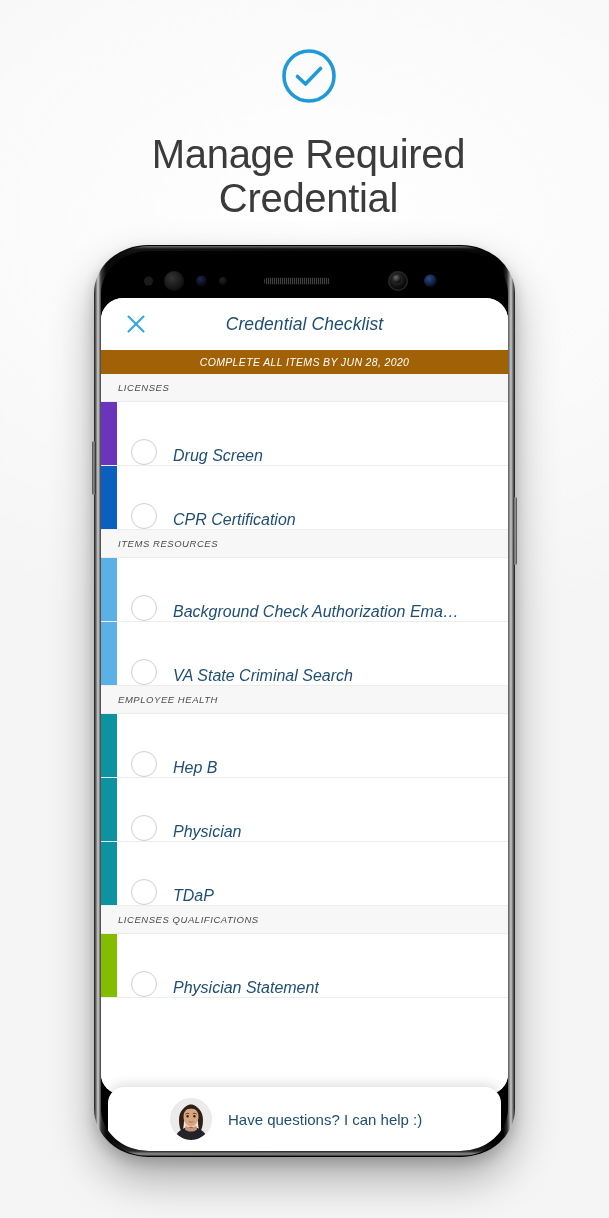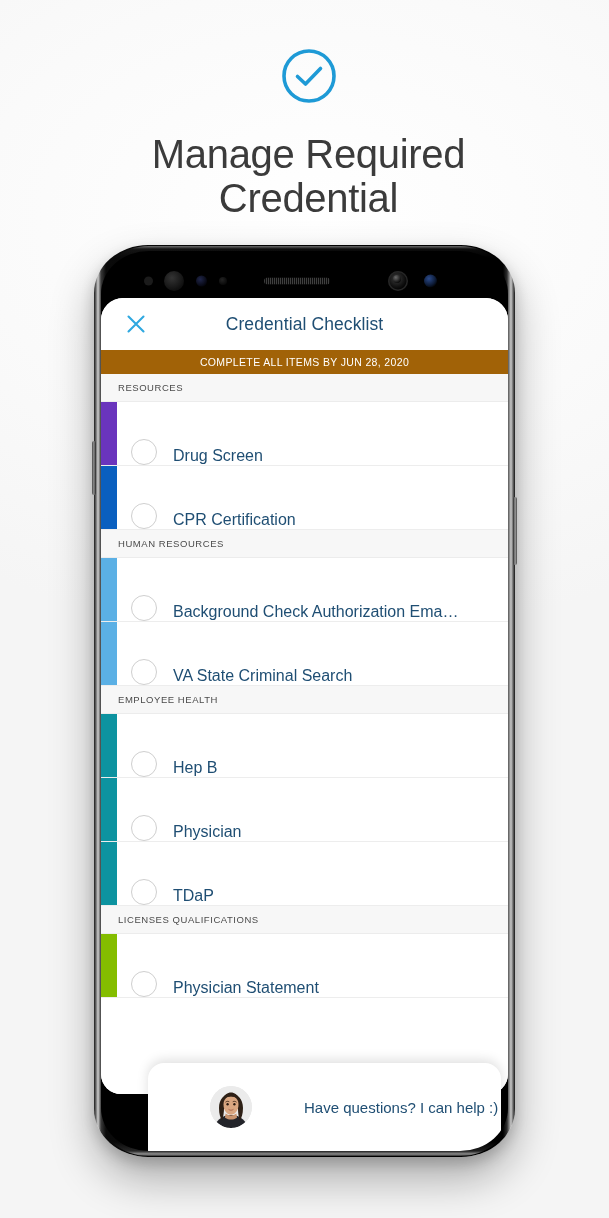--- a/index.html
+++ b/index.html
@@ -187,20 +187,21 @@
   .screen {
     position: absolute;
     left: 0; right: 0;
     top: 47px;
     bottom: 57px;
     background: #ffffff;
     border-radius: 22px 22px 20px 20px;
     overflow: hidden;
     display: flex;
     flex-direction: column;
+    font-style: italic;
   }
 
   
   .app-header {
     position: relative;
     height: 52px;
     flex: 0 0 52px;
     background: #ffffff;
     display: flex;
     align-items: center;
@@ -284,29 +285,28 @@
     white-space: nowrap;
     overflow: hidden;
   }
 
   
   .chat {
     position: absolute;
     left: 7px;
     right: 7px;
     bottom: 0;
-    height: 88px;
+    height: 64px;
     background: #ffffff;
     border-radius: 16px 16px 0 0;
     box-shadow: 0 -3px 12px rgba(0,0,0,0.13);
     display: flex;
     align-items: center;
-    padding-left: 98px;
+    padding-left: 62px;
     z-index: 5;
-    margin-left: 40px;
   }
   .chat-avatar {
     position: absolute;
     left: 62px;
     width: 42px; height: 42px;
     border-radius: 50%;
     overflow: hidden;
     background: #e9e9e9;
   }
   .chat-text {
@@ -358,32 +358,32 @@
           <svg width="22" height="22" viewBox="0 0 22 22">
             <path d="M3.5 3.5 L18.5 18.5 M18.5 3.5 L3.5 18.5" stroke="#2fa8e0" stroke-width="2.1" stroke-linecap="round"></path>
           </svg>
         </div>
         <div class="app-title">Credential Checklist</div>
       </div>
 
       <div class="due-banner">COMPLETE ALL ITEMS BY JUN 28, 2020</div>
 
       <div class="list" id="list">
-          <div class="section-head">RESOURCES</div>
+          <div class="section-head">LICENSES</div>
           <div class="row">
             <div class="row-accent" style="background: rgb(106, 52, 189);"></div>
             <div class="row-check"></div>
             <div class="row-label">Drug Screen</div>
           </div>
           <div class="row">
             <div class="row-accent" style="background: rgb(10, 95, 191);"></div>
             <div class="row-check"></div>
             <div class="row-label">CPR Certification</div>
           </div>
-          <div class="section-head">HUMAN RESOURCES</div>
+          <div class="section-head">ITEMS RESOURCES</div>
           <div class="row">
             <div class="row-accent" style="background: rgb(91, 176, 229);"></div>
             <div class="row-check"></div>
             <div class="row-label">Background Check Authorization Ema…</div>
           </div>
           <div class="row">
             <div class="row-accent" style="background: rgb(91, 176, 229);"></div>
             <div class="row-check"></div>
             <div class="row-label">VA State Criminal Search</div>
           </div>

